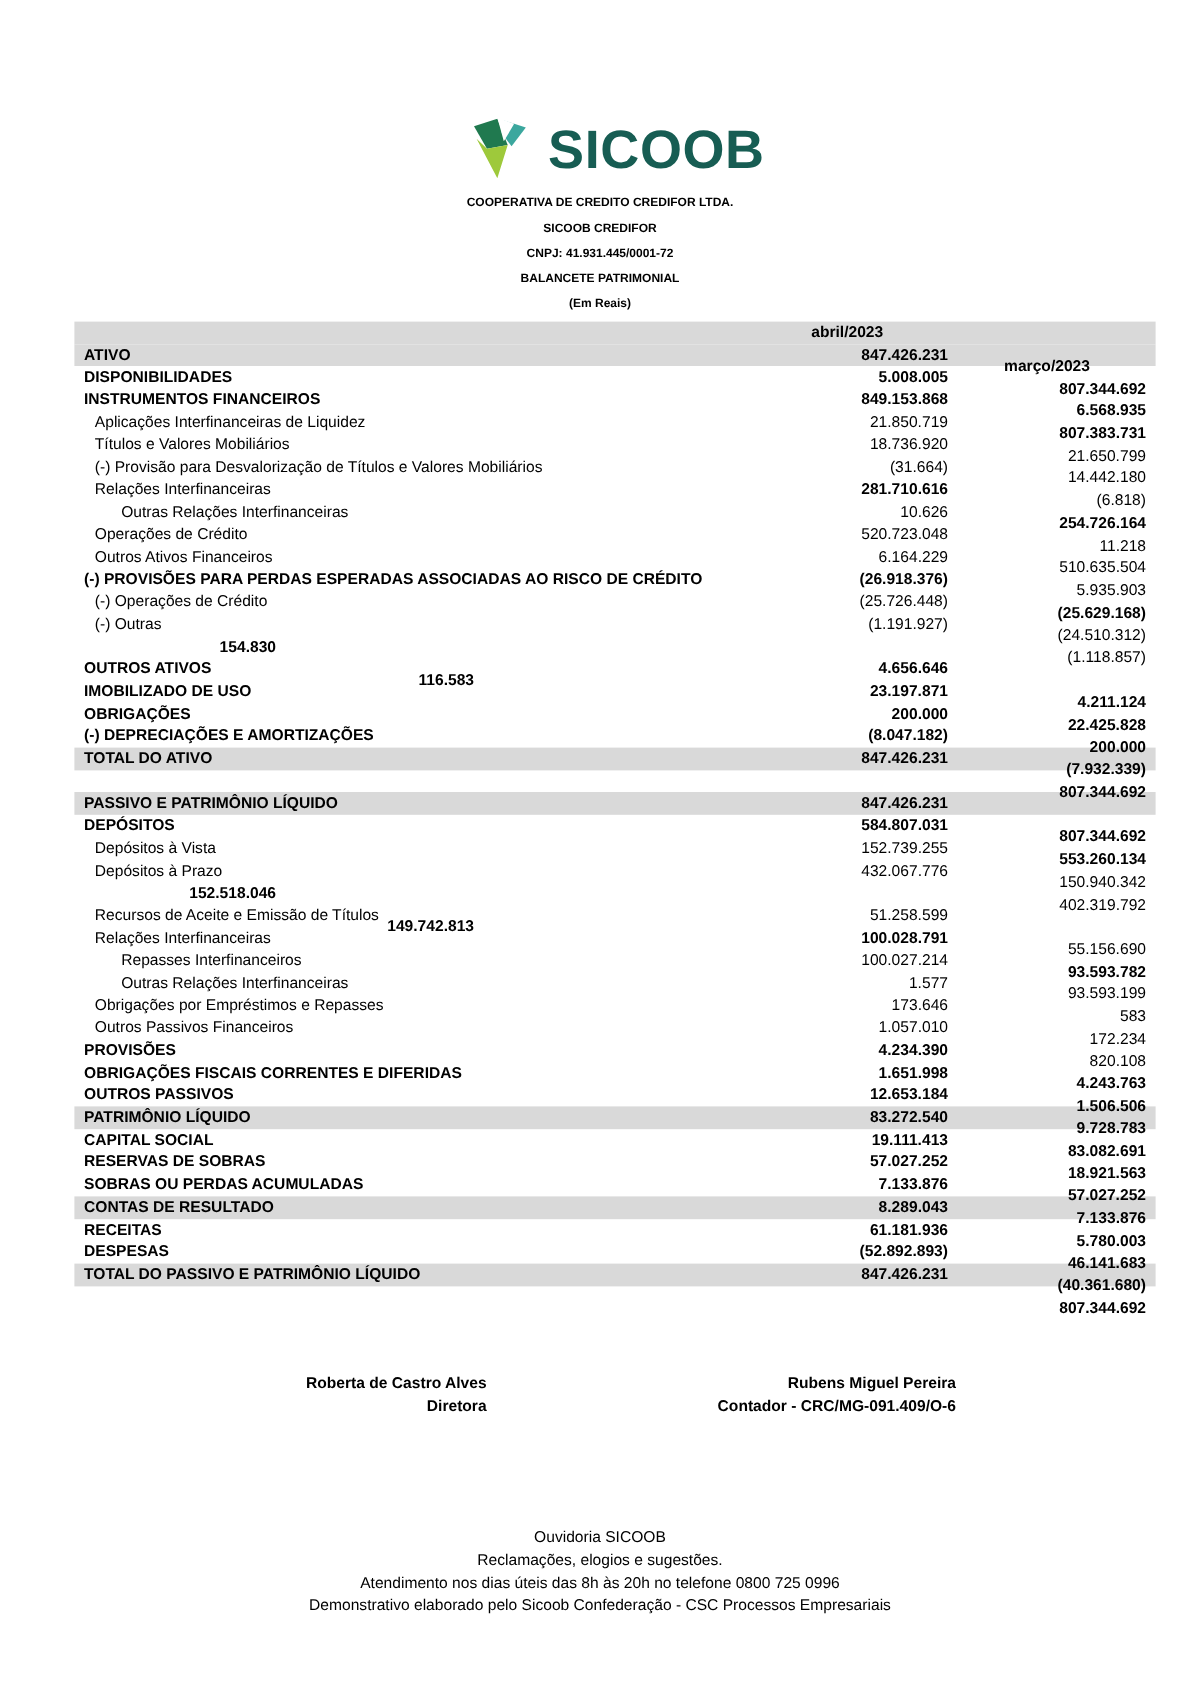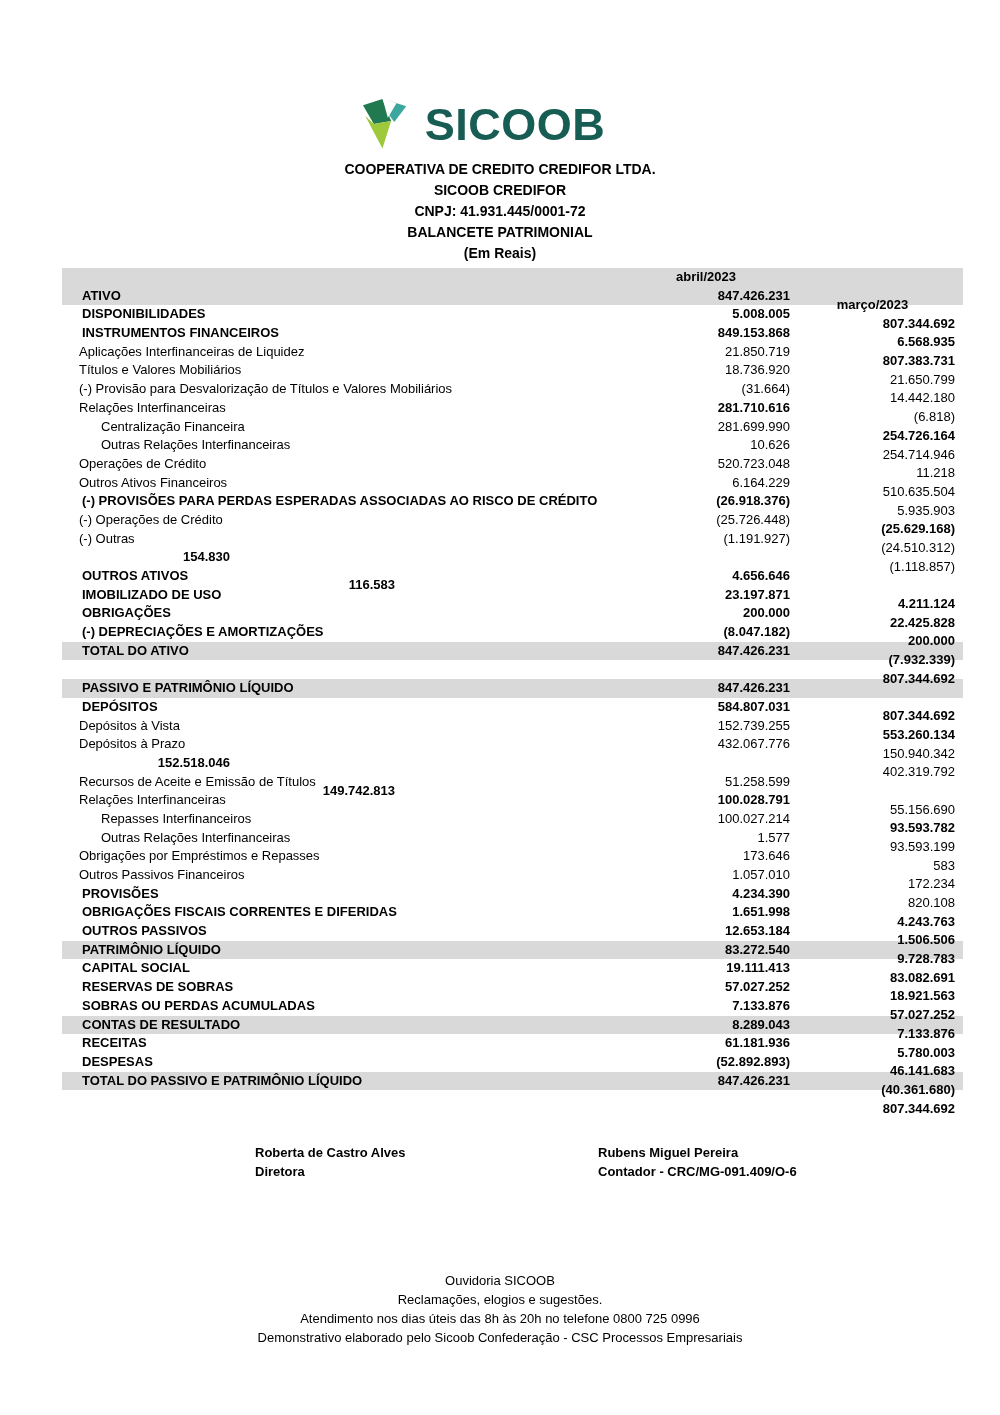--- a/index.html
+++ b/index.html
@@ -5,51 +5,51 @@
   html, body { margin: 0; padding: 0; }
   body {
     width: 1000px; height: 1415px;
     position: relative;
     background: #ffffff;
     color: var(--text, #000);
     font-family: "Liberation Sans", sans-serif;
     overflow: hidden;
   }
   .logo-row {
-    position: absolute; top: 98px; left: 8px; width: 952px;
+    position: absolute; top: 98px; left: 40px; width: 952px;
     display: flex; justify-content: center; align-items: center; gap: 8px;
   }
   .logo-mark { width: 54px; height: 52px; flex: 0 0 auto; }
   .logo-text {
     font-weight: bold; font-size: 45px; line-height: 1;
     letter-spacing: 0.5px; color: var(--wordmark, #175D53);
   }
   .doc-header {
     position: absolute; top: 159px; left: 24px; width: 952px;
-    text-align: center; font-weight: bold; font-size: 14px; line-height: 21px;
+    text-align: center; font-weight: bold; font-size: 10px; line-height: 21px;
   }
   .table {
     position: absolute; top: 268px; left: 62px; width: 901px;
     font-size: 13px;
   }
   .row { display: flex; height: 18.7px; line-height: 18.7px; }
   .row.shaded { background: var(--shade, #D9D9D9); }
   .row.spacer { background: transparent; }
   .cell { white-space: nowrap; overflow: visible; }
   .c-label { flex: 1 1 auto; min-width: 0; }
-  .ind0 { padding-left: 20px; }
+  .ind0 { padding-left: 8px; }
   .ind1 { padding-left: 17px; }
   .ind2 { padding-left: 39px; }
   .c-val { width: 168px; flex: 0 0 auto; text-align: right; }
   .c-val.v2 { width: 173px; padding-right: 8px; box-sizing: border-box; margin-top: 28px; }
   .b { font-weight: bold; }
   .hdrcell { text-align: center; font-weight: bold; }
   .sig {
     position: absolute; top: 1143px;
-    font-size: 13px; font-weight: bold; line-height: 19px;
+    font-size: 13px; font-weight: bold; line-height: 19px; text-align: right;
   }
   .sig1 { left: 255px; }
   .sig2 { left: 598px; }
   .footer {
     position: absolute; top: 1240px; left: 24px; width: 952px;
     text-align: center; font-size: 13px; line-height: 19px; margin-top: 31px;
   }
 </style>
 </head>
 <body style="--shade: #D9D9D9; --text: #000000; --wordmark: #175D53;">
@@ -108,25 +108,20 @@
         <div class="cell c-label ind1">(-) Provisão para Desvalorização de Títulos e Valores Mobiliários</div>
         <div class="cell c-val v1">(31.664)</div>
         <div class="cell c-val v2">(6.818)</div>
       </div>
       <div class="row">
         <div class="cell c-label ind1">Relações Interfinanceiras</div>
         <div class="cell c-val v1 b">281.710.616</div>
         <div class="cell c-val v2 b">254.726.164</div>
       </div>
       <div class="row">
-        <div class="cell c-label ind2">Centralização Financeira</div>
-        <div class="cell c-val v1">281.699.990</div>
-        <div class="cell c-val v2">254.714.946</div>
-      </div>
-      <div class="row">
         <div class="cell c-label ind2">Outras Relações Interfinanceiras</div>
         <div class="cell c-val v1">10.626</div>
         <div class="cell c-val v2">11.218</div>
       </div>
       <div class="row">
         <div class="cell c-label ind1">Operações de Crédito</div>
         <div class="cell c-val v1">520.723.048</div>
         <div class="cell c-val v2">510.635.504</div>
       </div>
       <div class="row">

